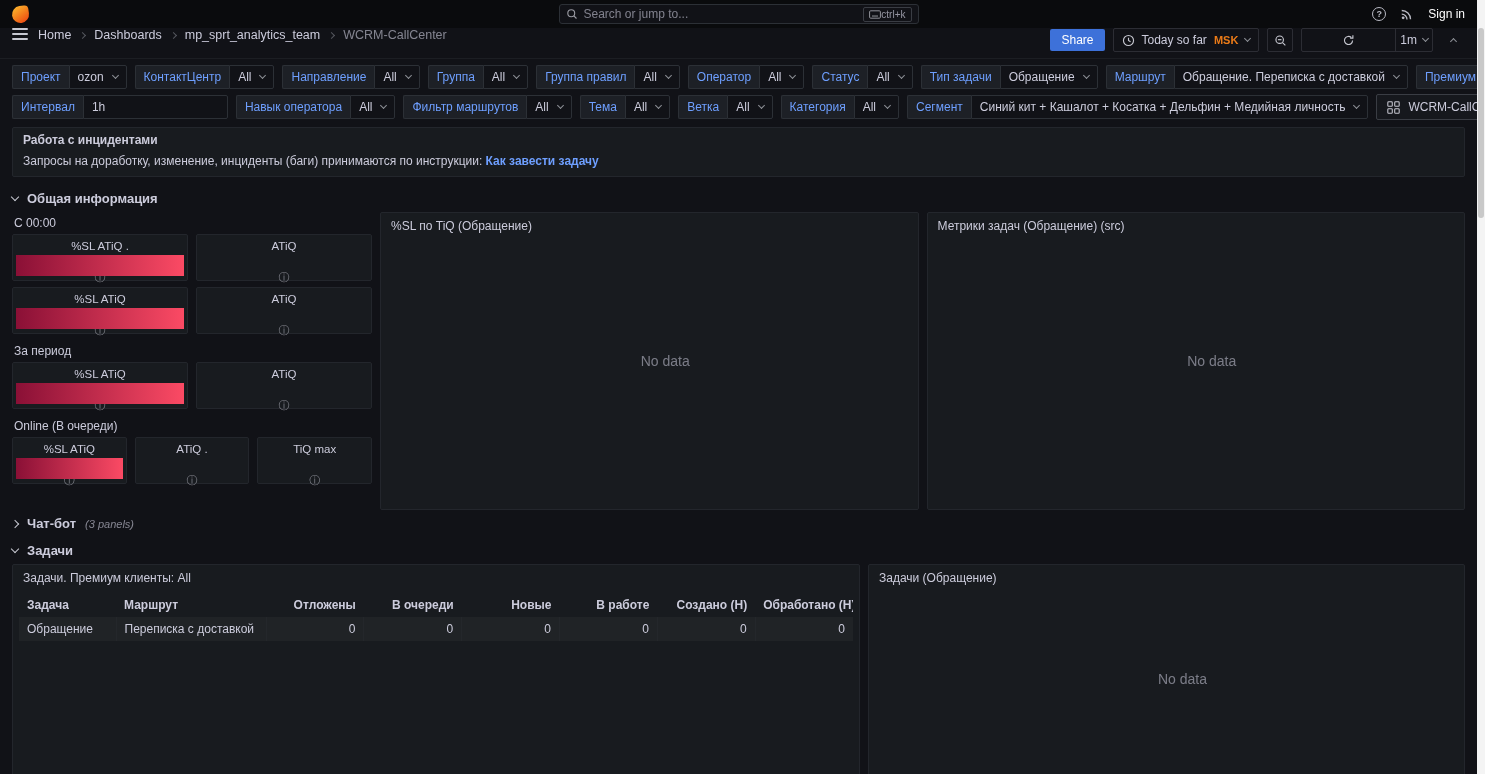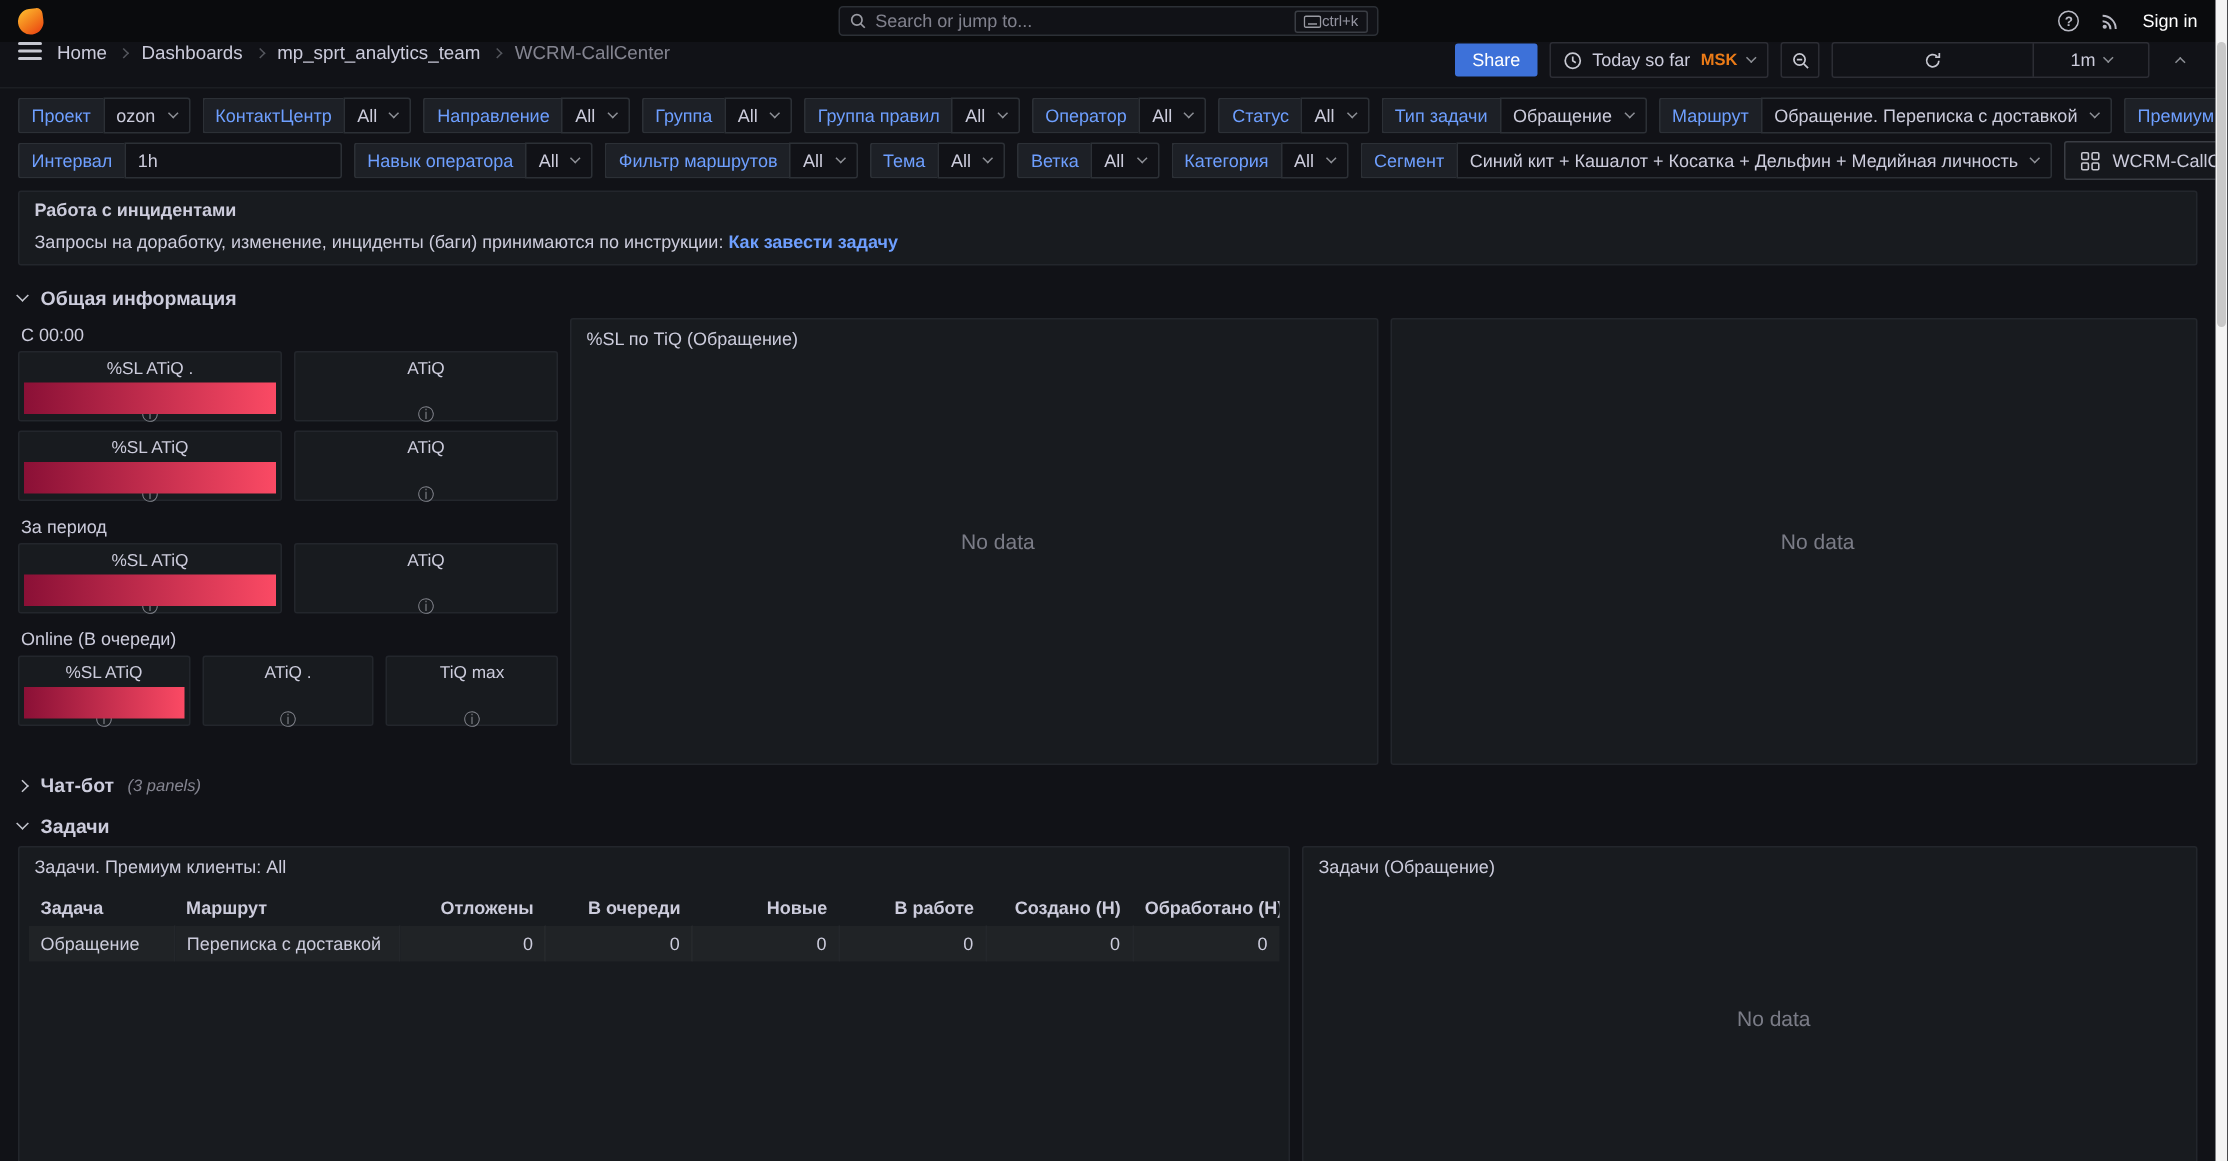--- a/index.html
+++ b/index.html
@@ -49,21 +49,21 @@
   .chev.right{transform:rotate(-45deg);}
   .chev.down{transform:rotate(45deg);margin-top:-3px;}
   .chev.up{transform:rotate(-135deg);margin-top:3px;}
   .chev.sep{border-color:#55575e;}
   .nav-right{margin-left:auto;display:flex;align-items:center;gap:8px;}
   .share-btn{background:var(--accent);color:#fff;border:none;border-radius:2px;height:22px;padding:0 11px;font-size:12px;font-weight:500;font-family:inherit;cursor:pointer;}
   .nav-btn{display:flex;align-items:center;gap:7px;height:24px;padding:0 8px;border:1px solid var(--border-lite);border-radius:2px;background:transparent;color:var(--text);font-size:12px;font-family:inherit;cursor:pointer;white-space:nowrap;}
   .nav-btn .tz{color:var(--orange);font-weight:600;font-size:11px;}
   .icon-only{width:26px;justify-content:center;padding:0;}
   .refresh-group{display:flex;align-items:stretch;border:1px solid var(--border-lite);border-radius:2px;height:24px;}
-  .refresh-group .seg{display:flex;align-items:center;gap:6px;padding:0 24px;cursor:pointer;margin-left:36px;}
+  .refresh-group .seg{display:flex;align-items:center;gap:6px;padding:0 4px;cursor:pointer;margin-left:36px;}
   .refresh-group .seg + .seg{border-left:1px solid var(--border-lite);}
   .collapse-btn{background:transparent;border:none;width:24px;height:24px;display:flex;align-items:center;justify-content:center;cursor:pointer;}
 
   
   .filters{padding:6px 12px 4px;display:flex;flex-direction:column;gap:5px;}
   .filter-row{display:flex;gap:8px;align-items:center;}
   .var{display:flex;height:24px;font-size:12px;flex:none;}
   .var-label{display:flex;align-items:center;padding:0 8px;background:#1d2026;border:1px solid #2c3036;border-right:none;color:var(--blue);border-radius:2px 0 0 2px;font-weight:500;white-space:nowrap;}
   .var-value{display:flex;align-items:center;gap:9px;padding:0 8px;background:#111217;border:1px solid #2c3036;border-radius:0 2px 2px 0;color:var(--text);font-size:12px;font-family:inherit;cursor:pointer;white-space:nowrap;}
   .var-input{width:145px;background:#111217;border:1px solid #2c3036;border-radius:0 2px 2px 0;color:var(--text);padding:0 8px;font-size:12px;font-family:inherit;outline:none;}
@@ -416,20 +416,21 @@
       </div>
 
     </div>
 
     <div class="stats-mid">
       <div class="panel-title">%SL по TiQ (Обращение)</div>
       <div class="no-data">No data</div>
     </div>
 
     <div class="stats-right">
+      <div class="panel-title">Метрики задач (Обращение) (src)</div>
       <div class="no-data">No data</div>
     </div>
   </div>
 
   <div class="row-header">
     <i class="chev right"></i>
     <span class="row-title">Чат-бот</span>
     <span class="panels-count">(3 panels)</span>
   </div>
 

